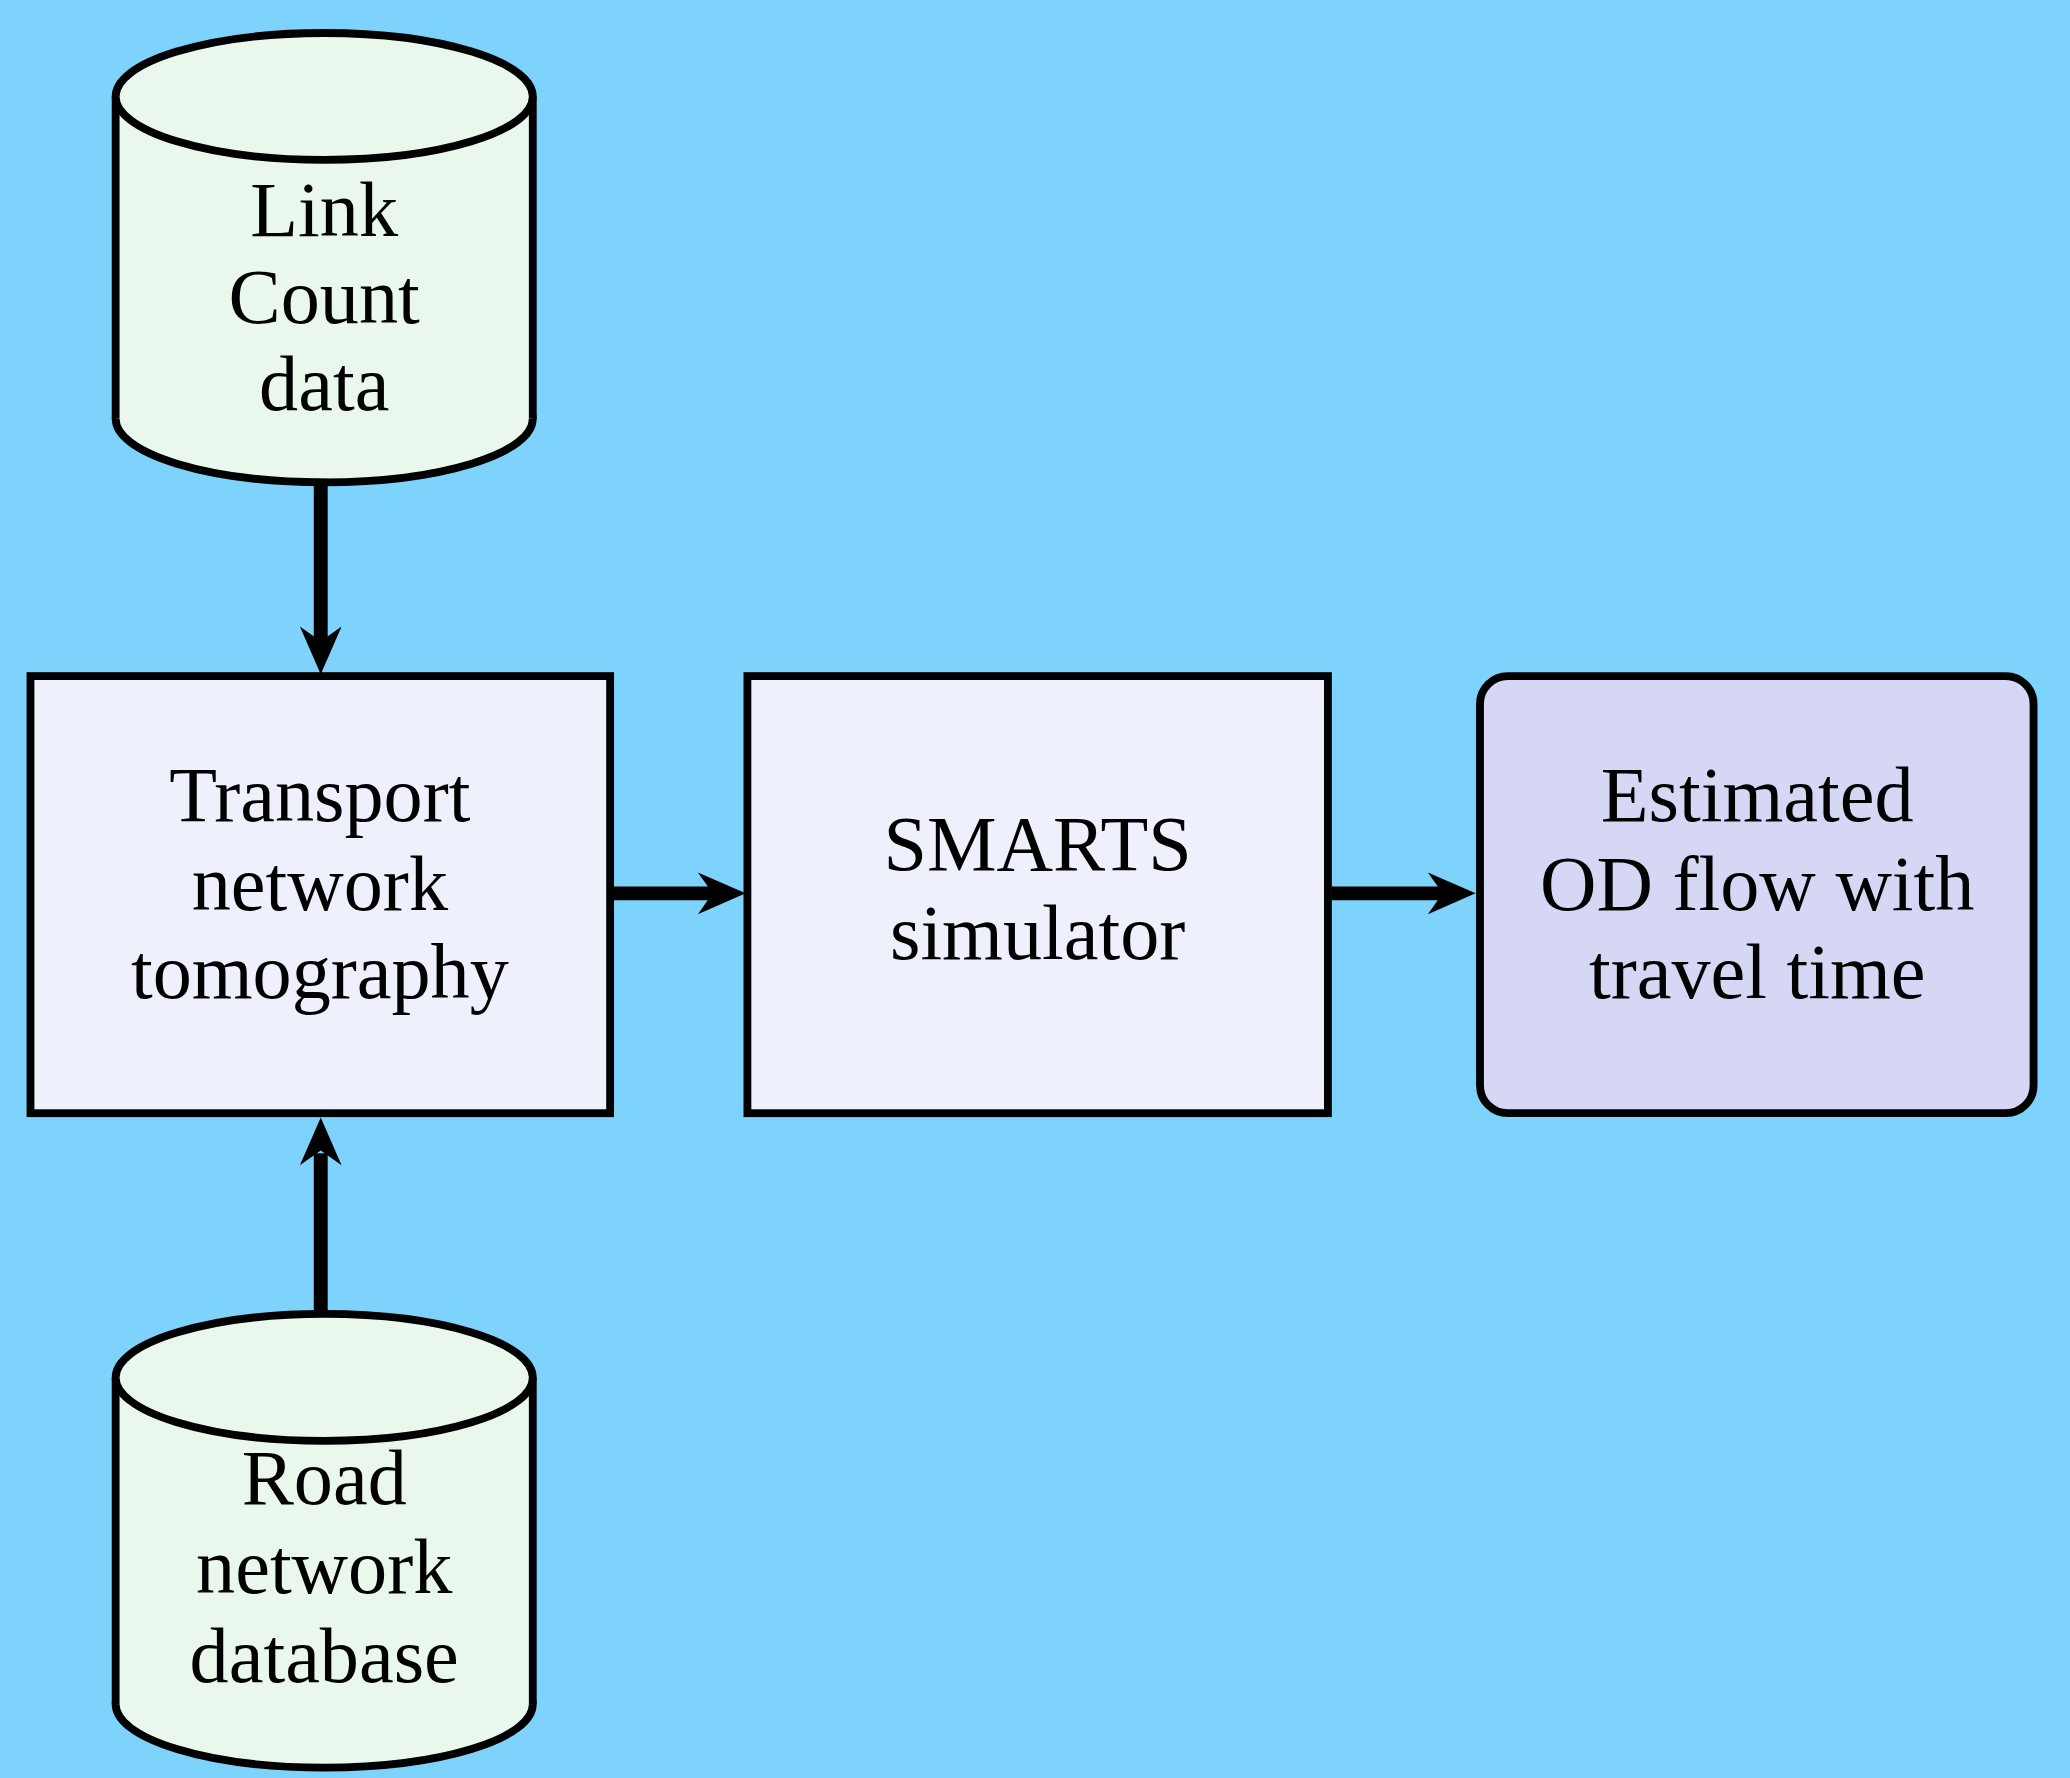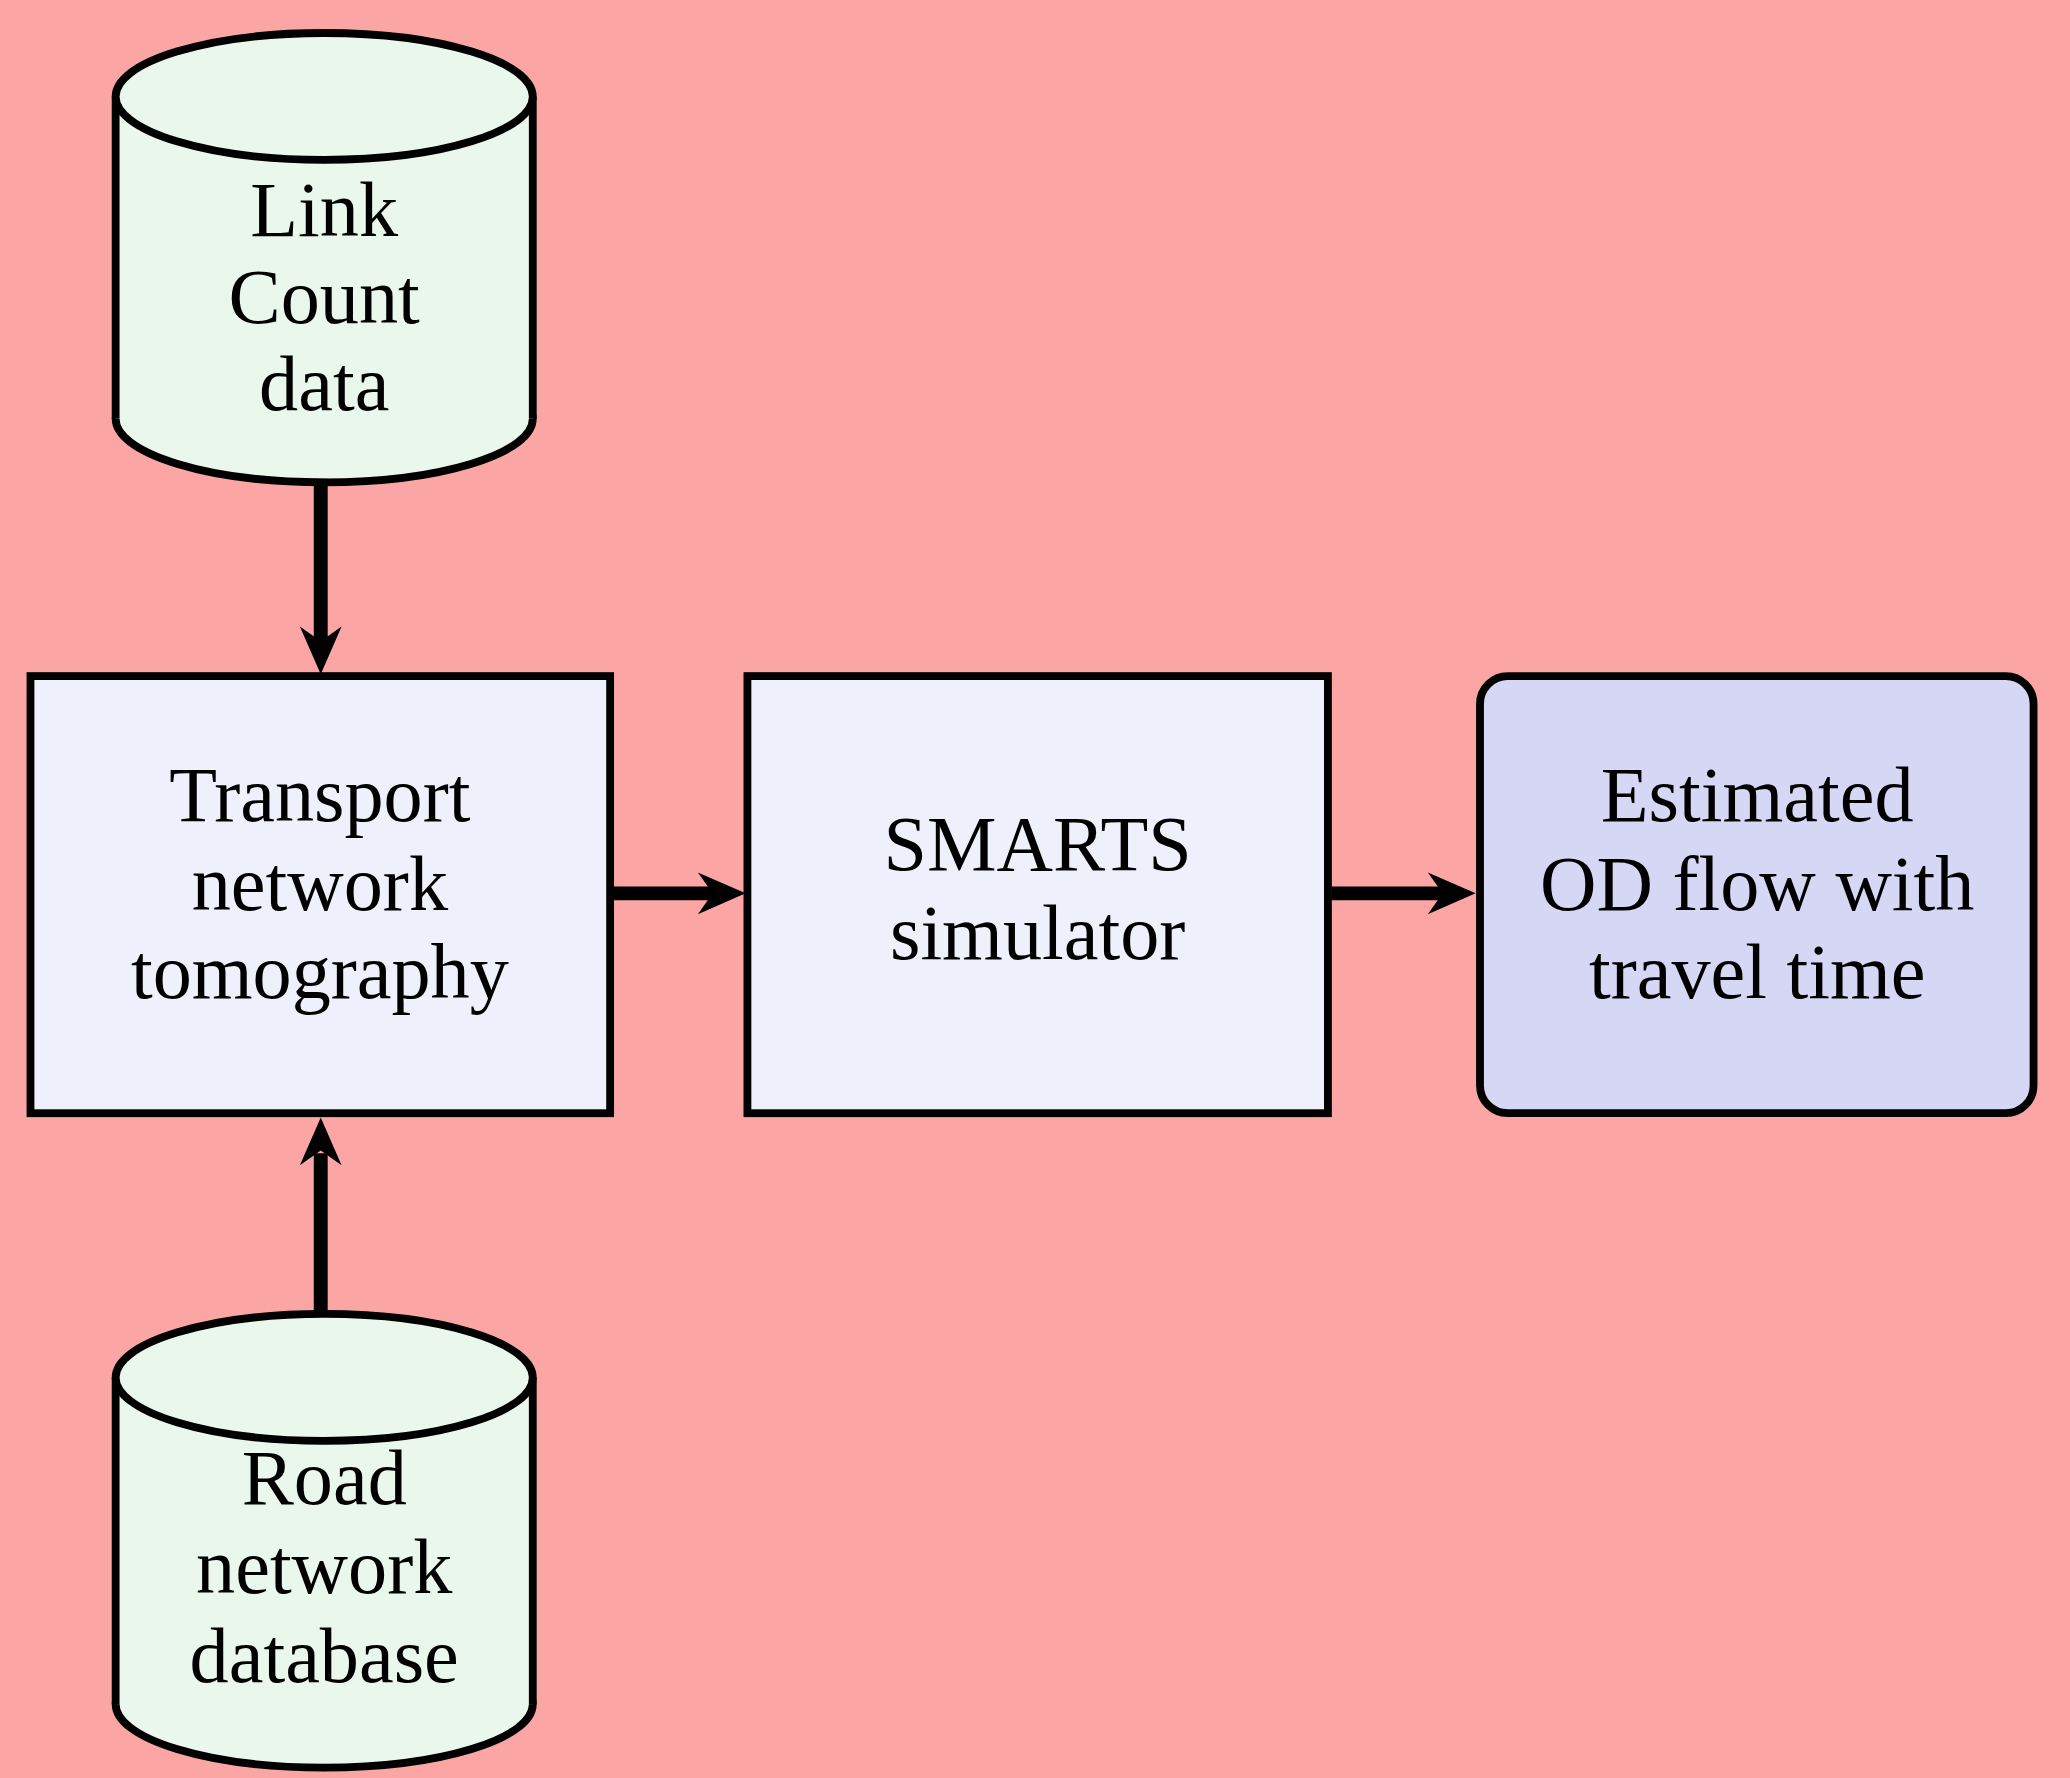--- a/index.html
+++ b/index.html
@@ -4,21 +4,21 @@
 <style>
   html, body {
     margin: 0;
     padding: 0;
     background: #ffffff;
   }
   .page {
     position: relative;
     width: 2071px;
     height: 1778px;
-    background: #fca5a5;
+    background: #7dd3fc;
     overflow: hidden;
   }
   svg { display: block; }
   .node-label {
     font-family: "Liberation Serif", serif;
     font-size: 90px;
     fill: #000000;
     text-anchor: middle;
   }
   .outline {

